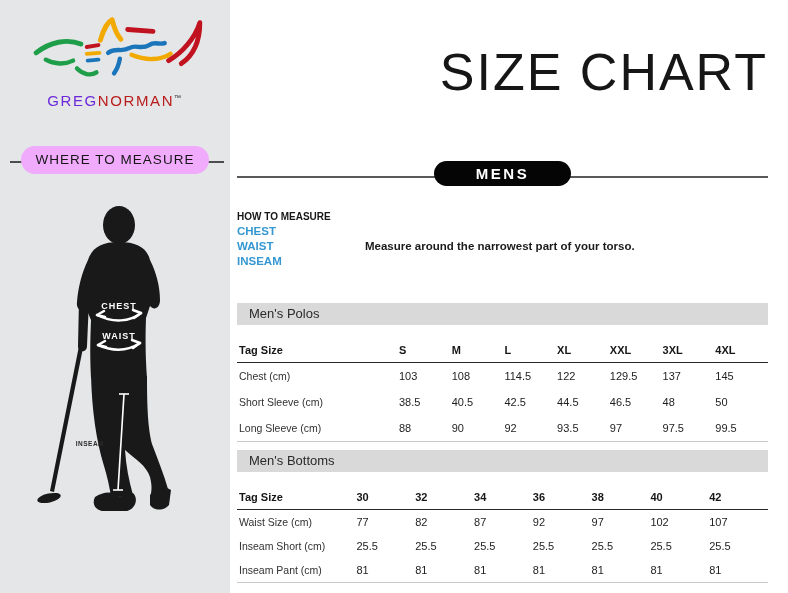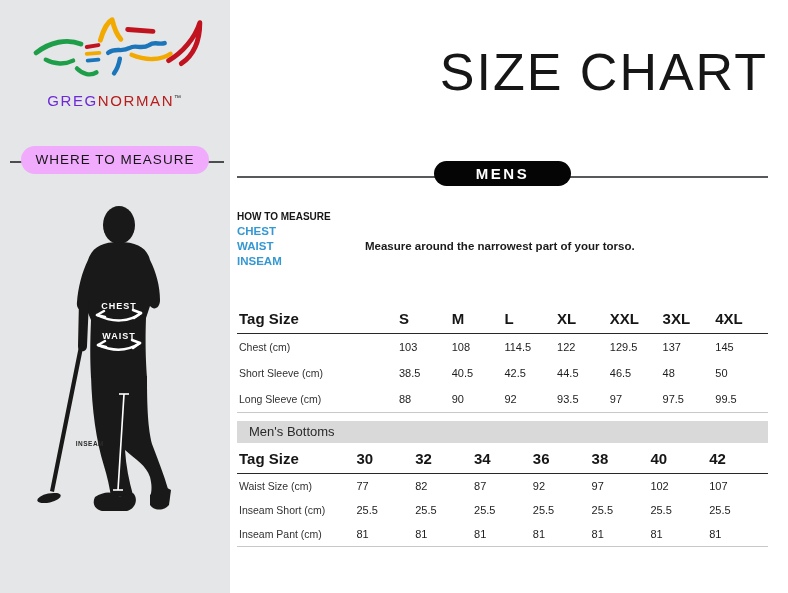--- a/index.html
+++ b/index.html
@@ -31,21 +31,21 @@
   .howto-title{font-weight:700;font-size:10px;line-height:15px;}
   .howto-row{display:flex;line-height:15px;}
   .howto-term{width:128px;flex-shrink:0;color:#3598d2;font-weight:700;}
   .howto-desc{font-weight:700;color:#1b1b1b;}
 
   .table-section{margin-top:34px;}
   .table-section.second{margin-top:8px;}
   .section-bar{background:#d9d9d9;height:22px;line-height:22px;padding-left:12px;font-size:13px;color:#2a2a2a;}
   table.size-table{width:100%;border-collapse:collapse;table-layout:fixed;}
   .size-table th,.size-table td{text-align:left;vertical-align:middle;}
-  .size-table thead th{font-size:15px;font-weight:700;color:#161616;border-bottom:1.5px solid #2b2728;padding:7px 0 6px 0;}
+  .size-table thead th{font-size:11px;font-weight:700;color:#161616;border-bottom:1.5px solid #2b2728;padding:19px 0 6px 0;}
   .size-table thead th:first-child,.size-table td.rowlabel{padding-left:2px;}
   .size-table td{font-size:11px;font-weight:400;color:#1d1d1d;margin-top:47px;}
   .polos td{padding:7px 0;}
   .bottoms td{padding:6px 0;}
   .size-table td.rowlabel{font-size:10.5px;color:#313131;}
   .size-table tbody tr:last-child td{border-bottom:1px solid #c9c9c9;}
   .polos col.label-col{width:30.5%;}
   .bottoms col.label-col{width:22.5%;}
 </style>
 </head>
@@ -154,20 +154,21 @@
       <div class="howto-row">
         <span class="howto-term">WAIST</span>
         <span class="howto-desc">Measure around the narrowest part of your torso.</span>
       </div>
       <div class="howto-row">
         <span class="howto-term">INSEAM</span>
       </div>
     </div>
 
     <div class="table-section">
+      <div class="section-bar">Men's Polos</div>
       <table class="size-table polos">
           <colgroup>
             <col class="label-col">
             <col>
             <col>
             <col>
             <col>
             <col>
             <col>
             <col>

